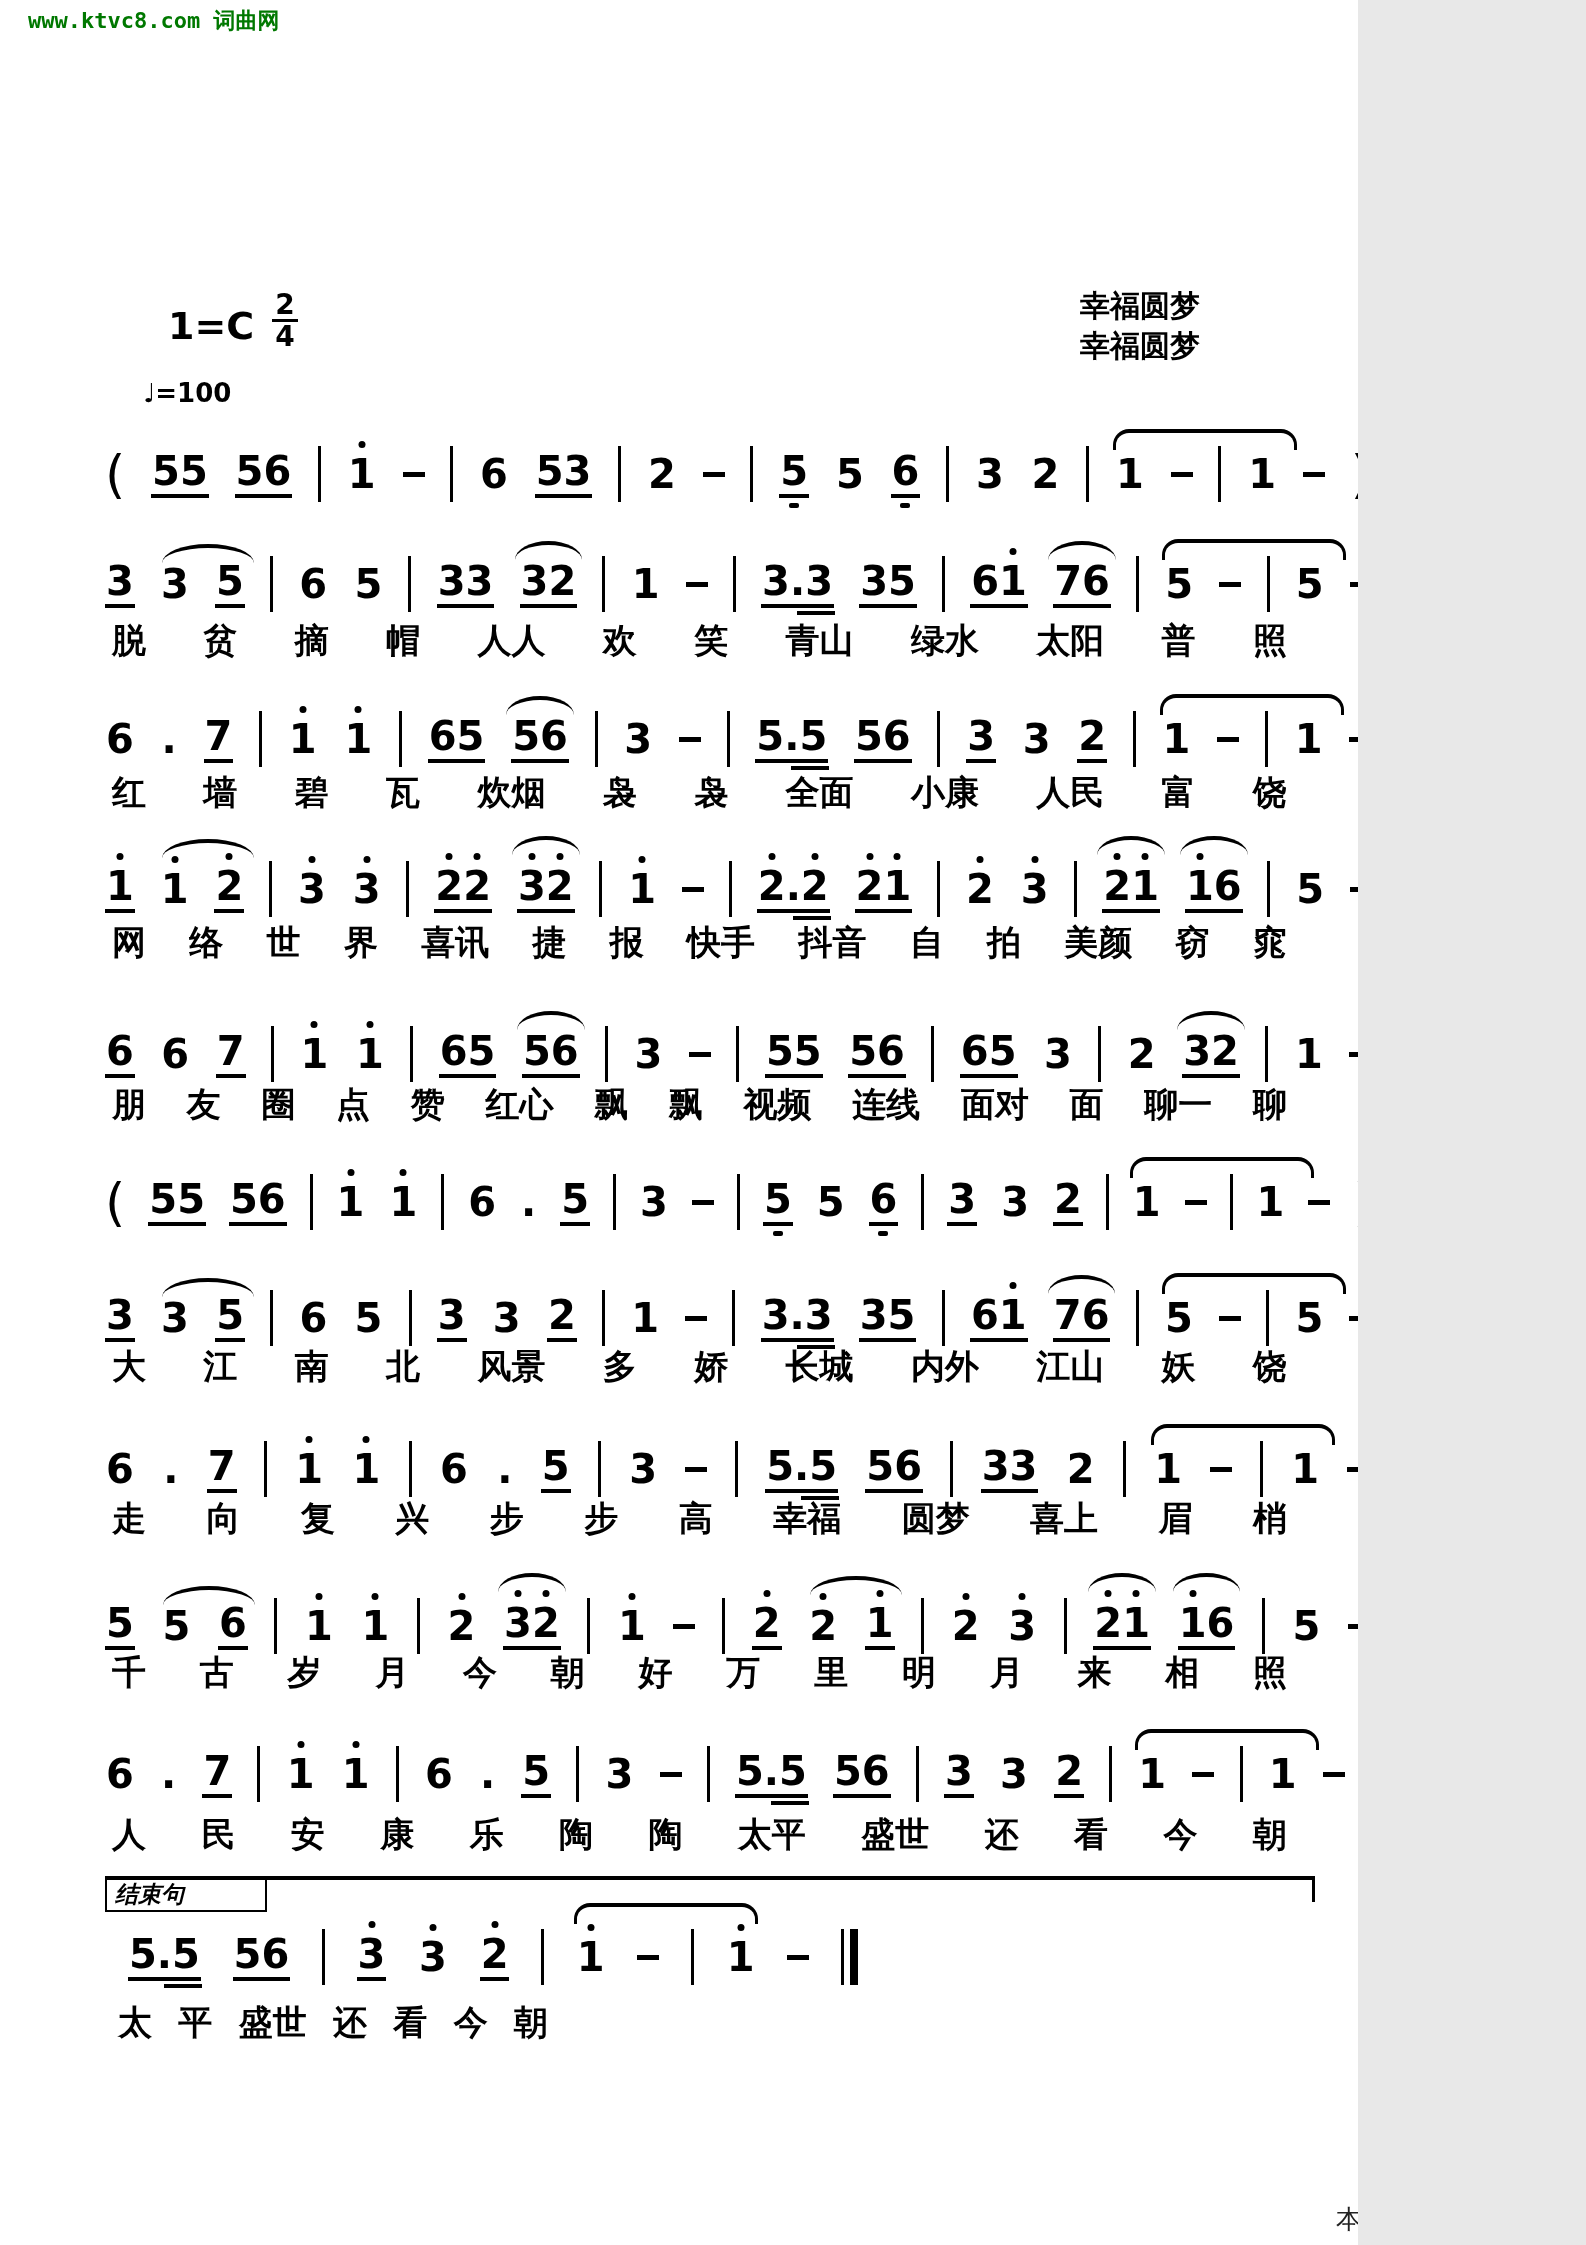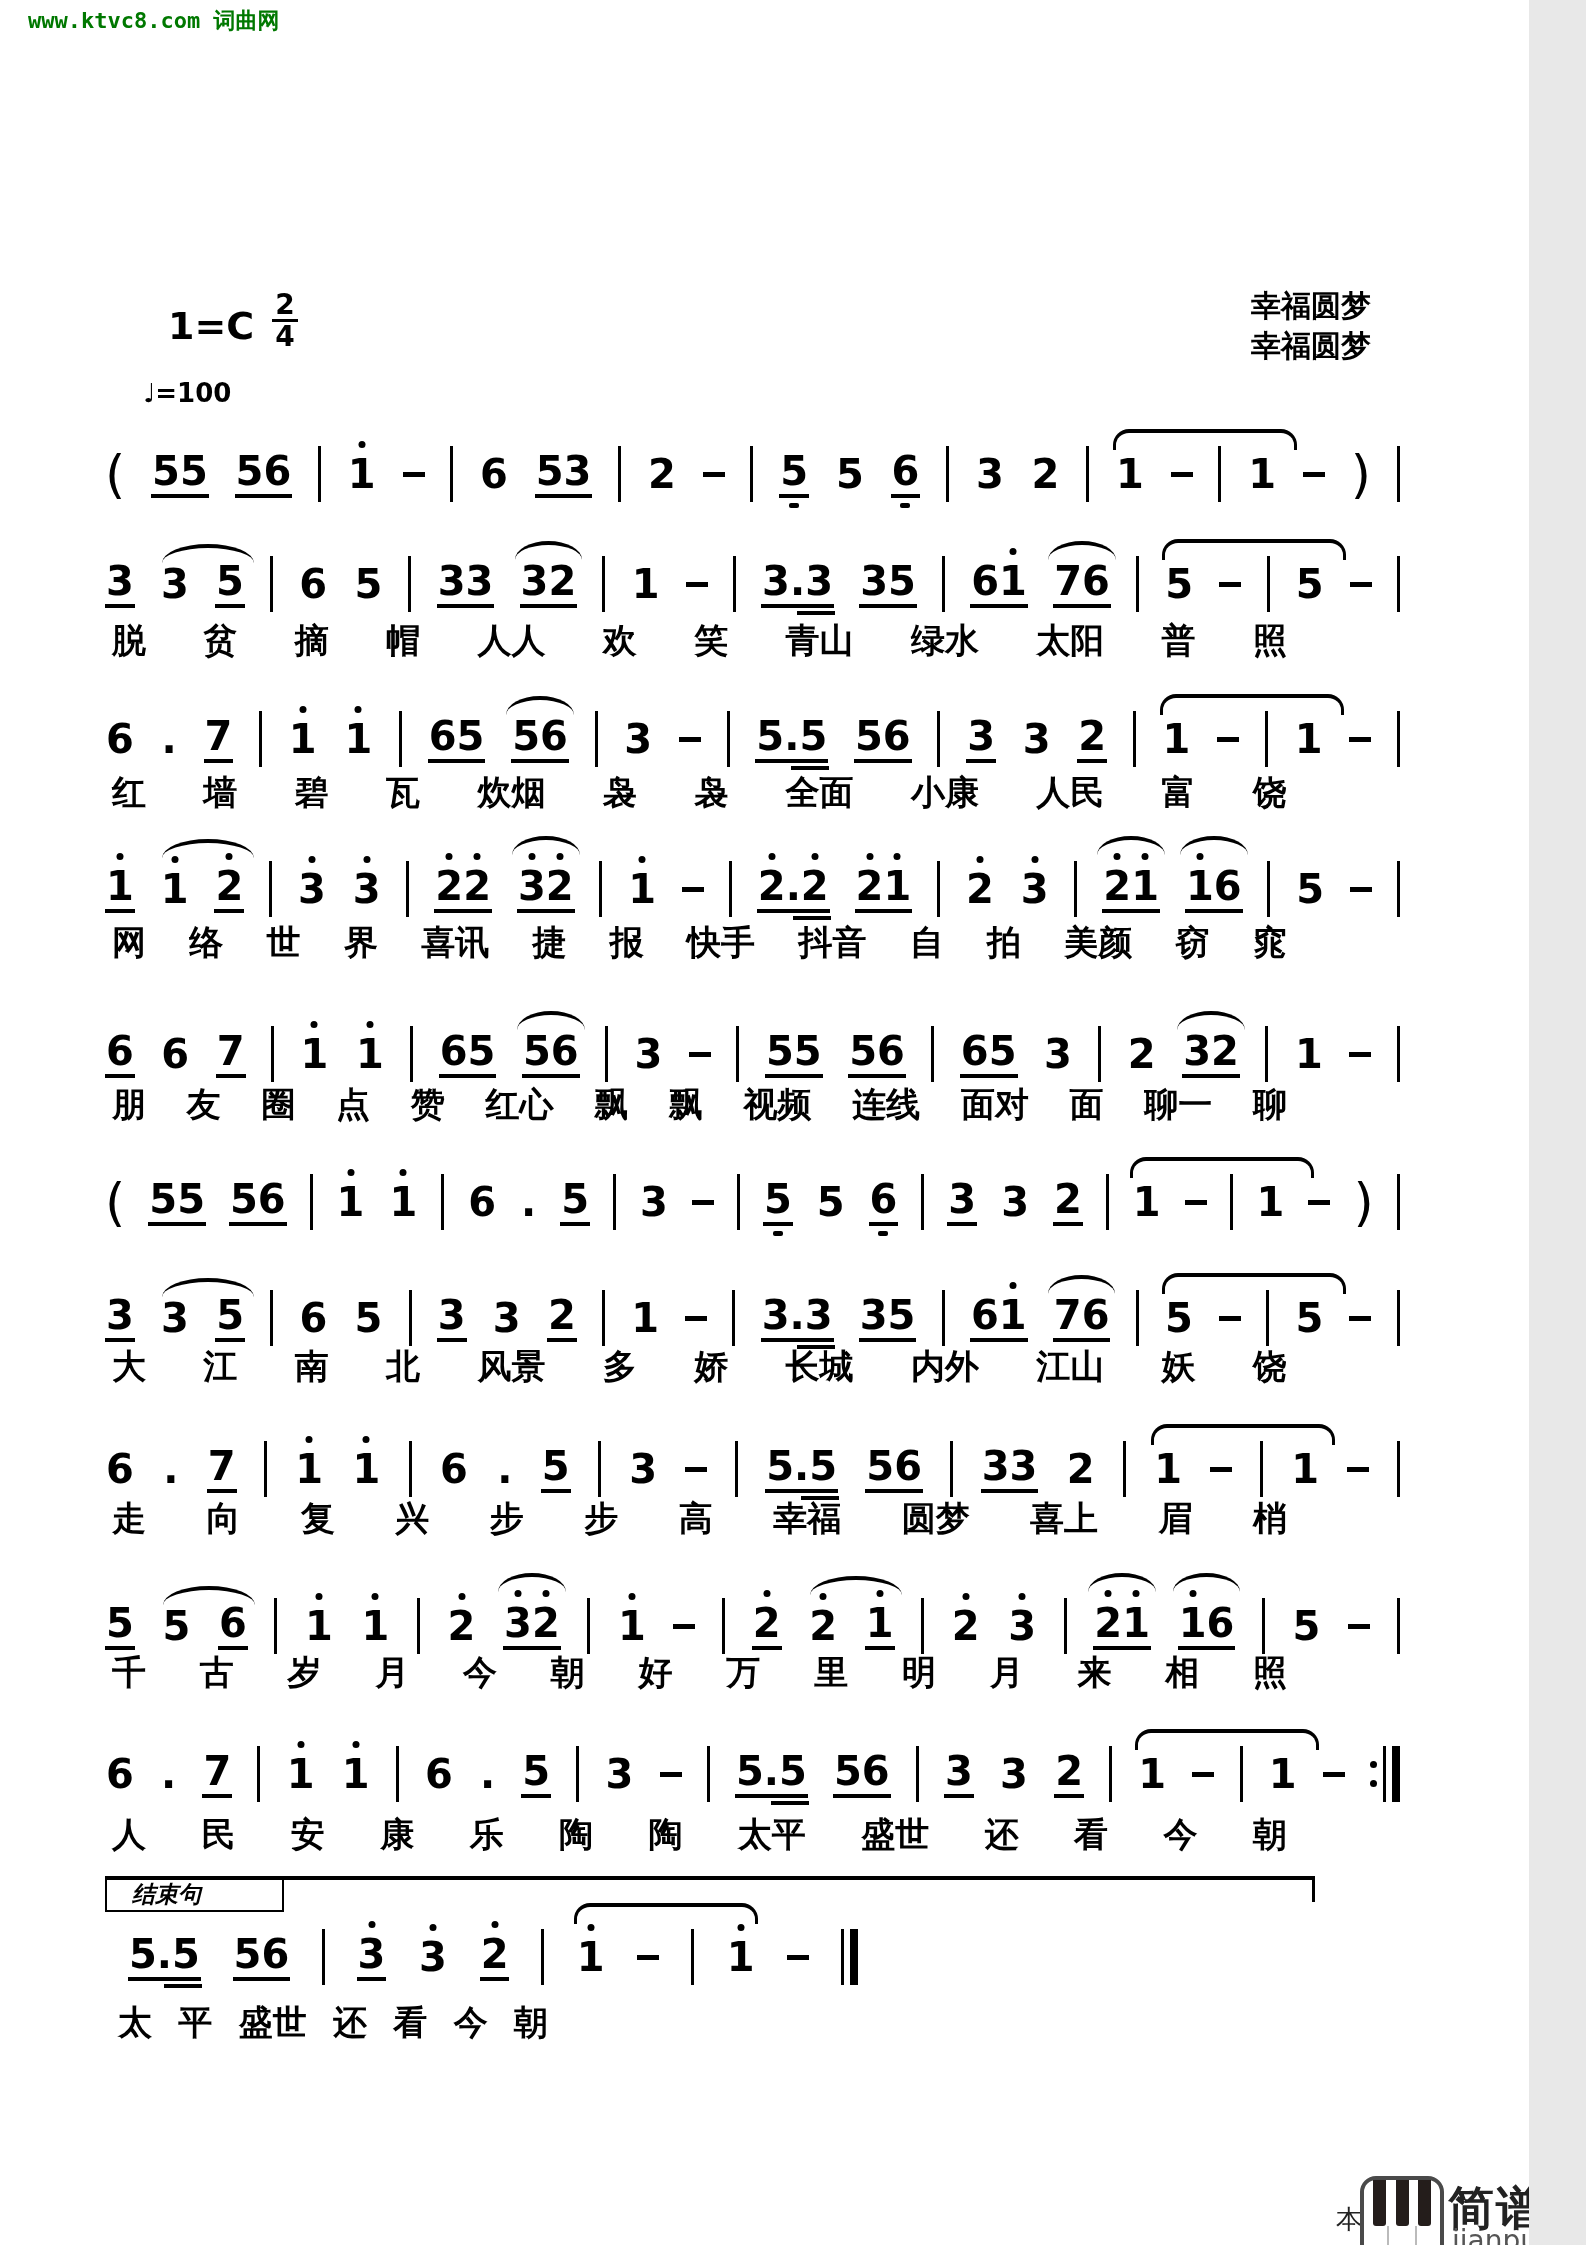--- a/index.html
+++ b/index.html
@@ -1,16 +1,16 @@
 <!DOCTYPE html>
 <html><head>
 <meta charset="utf-8">
 <style>
   html,body{margin:0;padding:0;background:#e8e8e8;}
-  #page{position:relative;width:1529px;height:2245px;background:#ffffff;overflow:hidden;
+  #page{position:relative;width:1358px;height:2245px;background:#ffffff;overflow:hidden;
         font-family:"DejaVu Sans",sans-serif;color:#000;}
   
   .wm{position:absolute;left:28px;top:6px;font-size:22px;font-weight:bold;
       font-family:"DejaVu Sans Mono","DejaVu Sans",monospace;}
   
   .title{position:absolute;left:0;top:138px;width:100%;text-align:center;
          font-size:66px;font-weight:bold;letter-spacing:16px;
          text-shadow:3px 3px 0 rgba(160,160,160,.55);}
   .keysig{position:absolute;left:168px;top:300px;font-size:38px;font-weight:bold;display:flex;align-items:center;gap:18px;}
   .frac{display:inline-flex;flex-direction:column;align-items:center;font-size:28px;line-height:1.05;margin-top:-10px;}
@@ -47,21 +47,21 @@
   .rbar{display:flex;align-items:center;gap:6px;height:56px;flex:none;}
   .rdots{display:flex;flex-direction:column;justify-content:center;gap:12px;}
   .rdots i{width:7px;height:7px;border-radius:50%;background:#000;}
   .rbar .b1{width:3px;height:56px;background:#000;}
   .rbar .b2{width:8px;height:56px;background:#000;}
   
   .endbracket{position:absolute;left:105px;top:1876px;width:1207px;height:22px;
               border-top:4px solid #000;border-right:3px solid #000;}
   .endlabelbox{position:absolute;left:105px;top:1878px;width:150px;height:32px;
                border-left:2px solid #000;border-right:2px solid #000;border-bottom:2px solid #000;
-               display:flex;align-items:center;padding-left:25px;
+               display:flex;align-items:center;padding-left:8px;
                font-style:italic;font-weight:bold;font-size:23px;}
   
   .partialchar{position:absolute;left:1336px;top:2202px;font-size:26px;color:#222;}
   .logoicon{position:absolute;left:1360px;top:2176px;width:76px;height:90px;background:#fff;
             border:4px solid #4a4a4a;border-radius:16px;display:flex;justify-content:space-evenly;}
   .logoicon .k{width:13px;height:46px;background:#241d1b;border-radius:0 0 3px 3px;}
   .logoicon .wl{position:absolute;top:46px;bottom:0;width:2px;background:#bbb;}
   .logoicon .wl.l1{left:23px;} .logoicon .wl.l2{right:23px;}
   .logotext{position:absolute;left:1448px;top:2178px;font-size:46px;font-weight:bold;color:#222;letter-spacing:2px;white-space:nowrap;}
   .logourl{position:absolute;left:1452px;top:2224px;font-size:28px;color:#555;}

